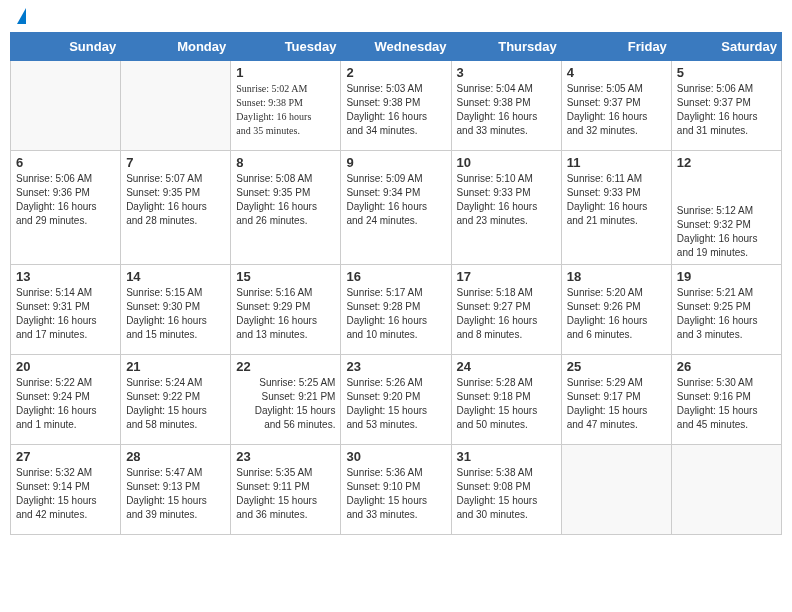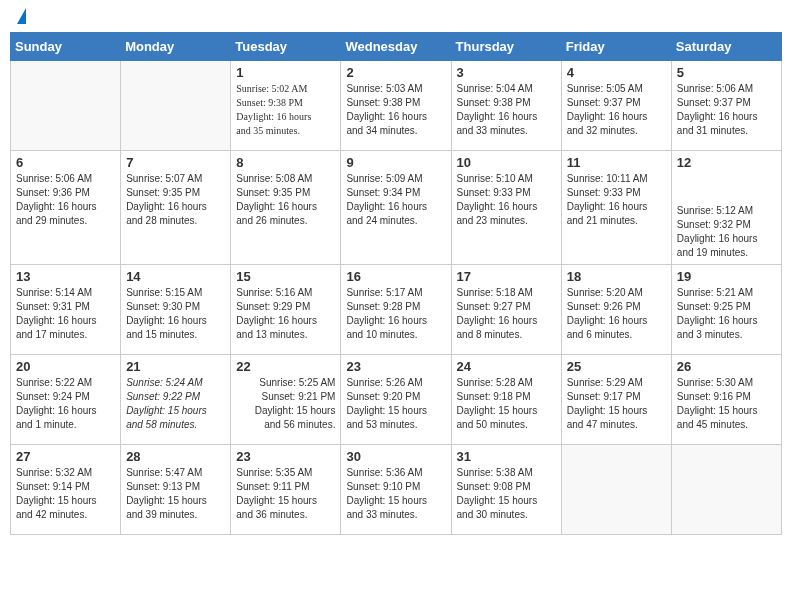--- a/index.html
+++ b/index.html
@@ -34,21 +34,21 @@
       width: 100%;
       border-collapse: collapse;
       border: 1px solid #ccc;
     }
     .calendar th {
       background-color: #3a7abf;
       color: #fff;
       font-size: 13px;
       font-weight: bold;
       padding: 6px 4px;
-      text-align: left;
+      text-align: right;
       border: 1px solid #3a7abf;
     }
     .calendar td {
       border: 1px solid #ccc;
       vertical-align: top;
       padding: 4px 5px;
       width: 110px;
       height: 90px;
       font-size: 10.5px;
       color: #333;
@@ -180,21 +180,21 @@
         </td>
         <td>
           <span class="day-number">10</span>
           <div class="day-info" style="white-space: pre-line;">Sunrise: 5:10 AM
 Sunset: 9:33 PM
 Daylight: 16 hours
 and 23 minutes.</div>
         </td>
         <td>
           <span class="day-number">11</span>
-          <div class="day-info" style="white-space: pre-line;">Sunrise: 10:11 AM
+          <div class="day-info" style="white-space: pre-line;">Sunrise: 6:11 AM
 Sunset: 9:33 PM
 Daylight: 16 hours
 and 21 minutes.</div>
         </td>
         <td>
           <span class="day-number">12</span>
           <div class="day-info" style="white-space: pre-line; margin-top: 34px;">Sunrise: 5:12 AM
 Sunset: 9:32 PM
 Daylight: 16 hours
 and 19 minutes.</div>
@@ -254,21 +254,21 @@
       <tr>
         <td>
           <span class="day-number">20</span>
           <div class="day-info" style="white-space: pre-line;">Sunrise: 5:22 AM
 Sunset: 9:24 PM
 Daylight: 16 hours
 and 1 minute.</div>
         </td>
         <td>
           <span class="day-number">21</span>
-          <div class="day-info" style="white-space: pre-line; font-style: italic;">Sunrise: 5:24 AM
+          <div class="day-info" style="white-space: pre-line;">Sunrise: 5:24 AM
 Sunset: 9:22 PM
 Daylight: 15 hours
 and 58 minutes.</div>
         </td>
         <td>
           <span class="day-number">22</span>
           <div class="day-info" style="white-space: pre-line; text-align: right;">Sunrise: 5:25 AM
 Sunset: 9:21 PM
 Daylight: 15 hours
 and 56 minutes.</div>

